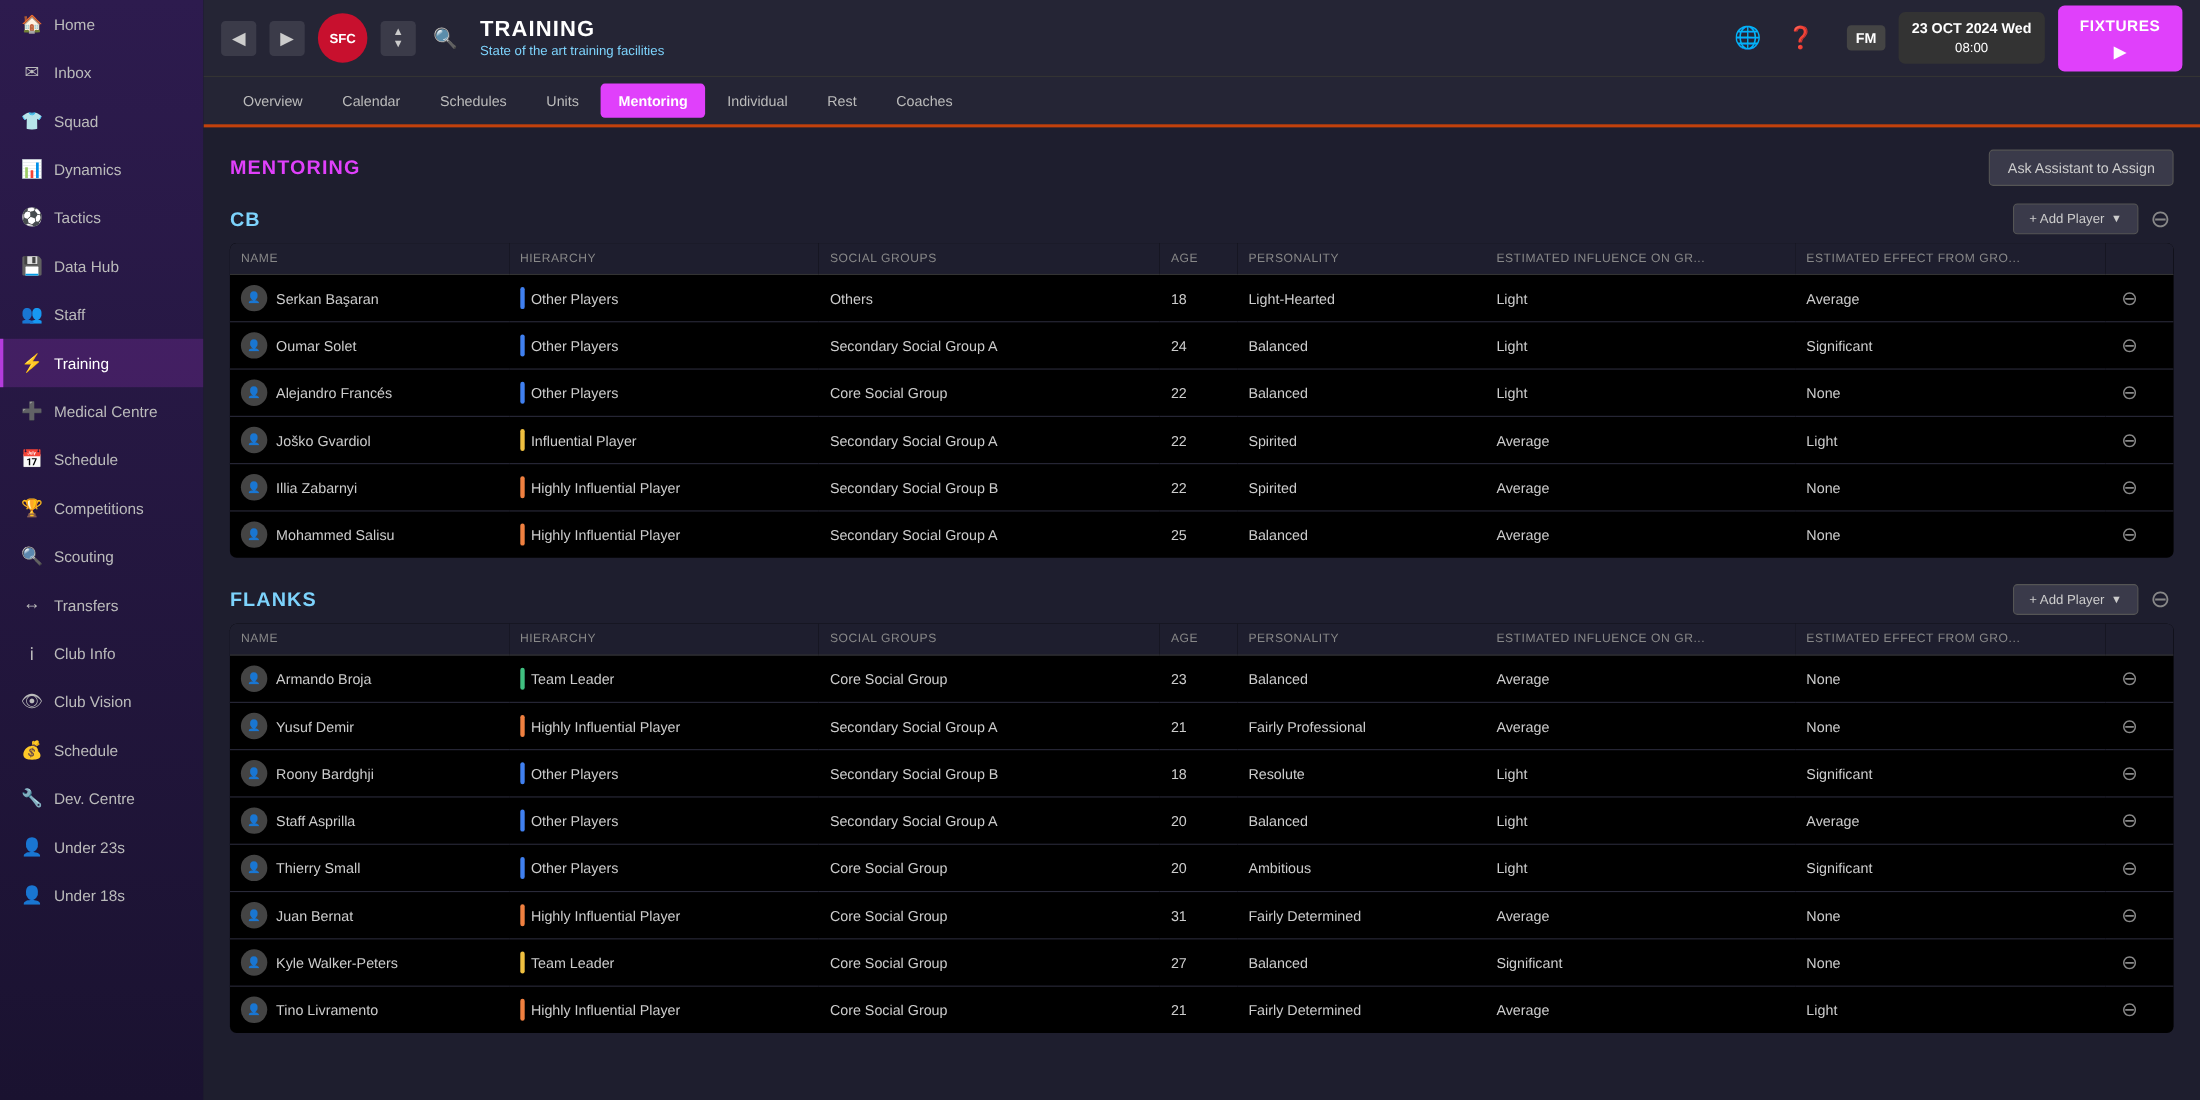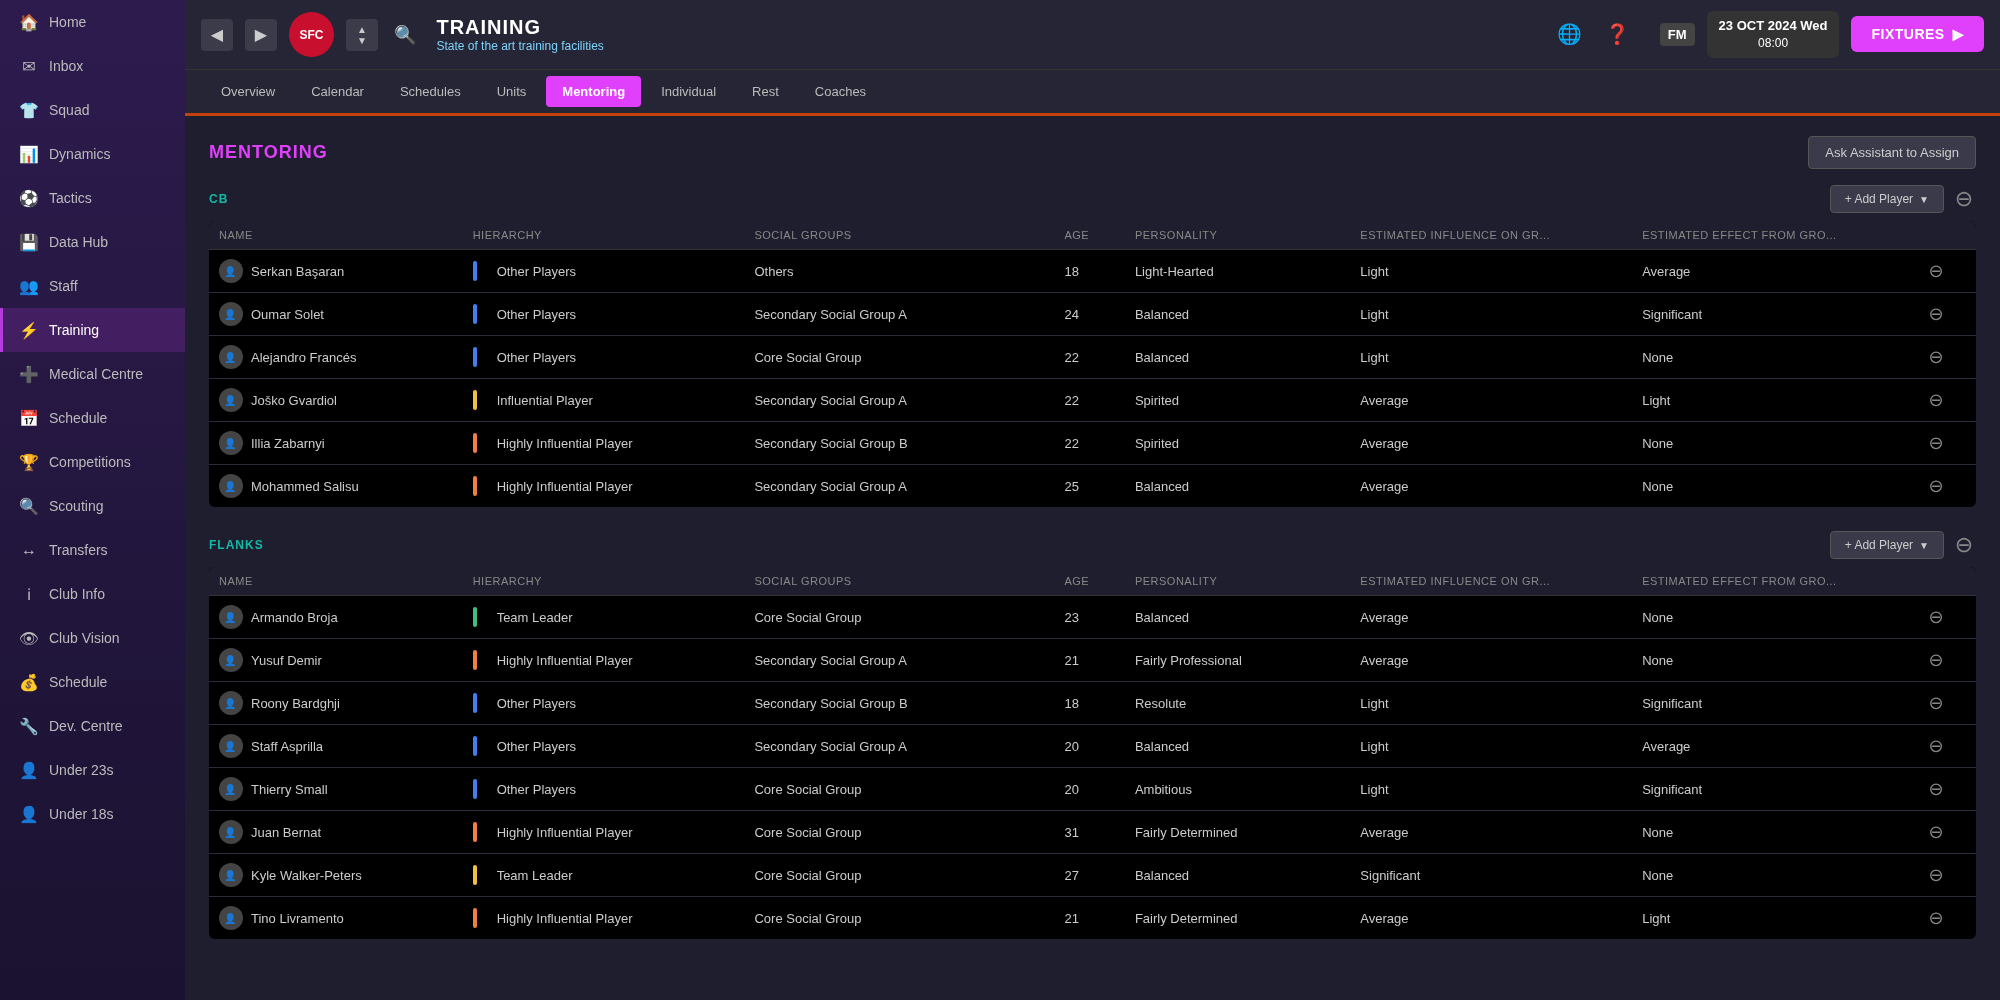--- a/index.html
+++ b/index.html
@@ -141,20 +141,21 @@
       border: none;
       padding: 10px 20px;
       font-size: 14px;
       font-weight: bold;
       border-radius: 6px;
       cursor: pointer;
       display: flex;
       align-items: center;
       gap: 8px;
       letter-spacing: 0.5px;
+      flex-direction: column;
     }
 
     
     #subnav {
       background: #252535;
       height: 46px;
       display: flex;
       align-items: center;
       padding: 0 20px;
       gap: 4px;
@@ -211,22 +212,22 @@
 
     
     .group-section { margin-bottom: 24px; }
     .group-header {
       display: flex;
       align-items: center;
       justify-content: space-between;
       margin-bottom: 8px;
     }
     .group-name {
-      color: #14b8a6;
-      font-size: 12px;
+      color: #7dd3fc;
+      font-size: 18px;
       font-weight: bold;
       letter-spacing: 1px;
     }
     .add-player-btn {
       background: #3a3a4a;
       color: #ccc;
       border: 1px solid #555;
       padding: 6px 14px;
       border-radius: 4px;
       cursor: pointer;
@@ -279,21 +280,21 @@
       align-items: center;
       justify-content: center;
       font-size: 10px;
       color: #aaa;
       flex-shrink: 0;
     }
 
     .hierarchy-cell {
       display: flex;
       align-items: center;
-      gap: 20px;
+      gap: 6px;
     }
     .hierarchy-bar {
       width: 4px;
       height: 20px;
       border-radius: 2px;
       flex-shrink: 0;
     }
     .bar-yellow { background: #f0c040; }
     .bar-blue { background: #4080f0; }
     .bar-green { background: #40c080; }

